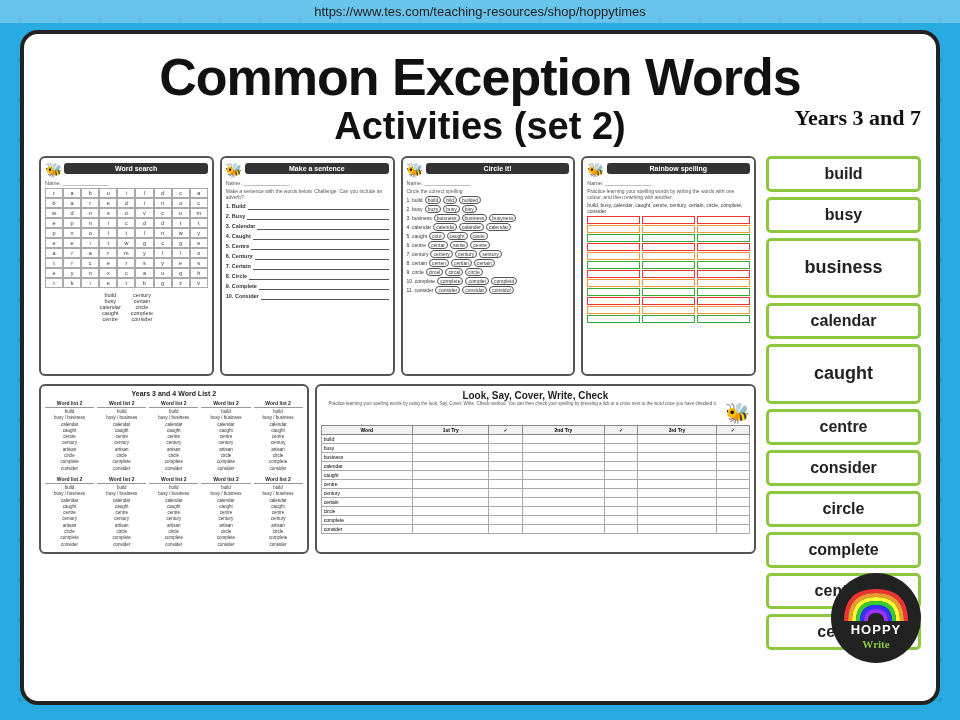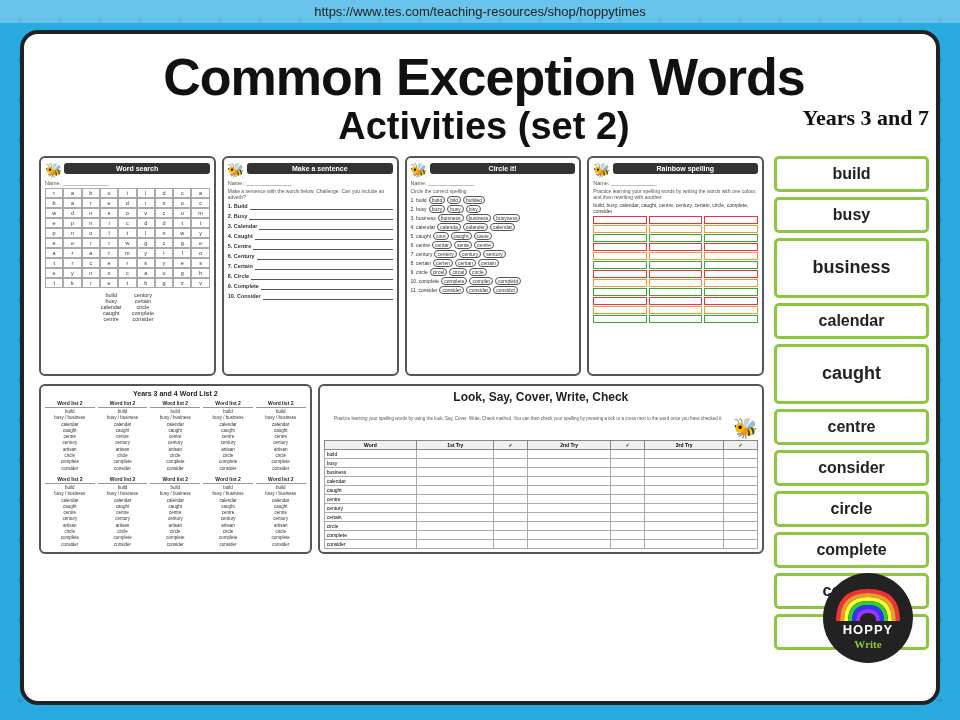--- a/index.html
+++ b/index.html
@@ -36,21 +36,21 @@
 
     .main-card {
       position: absolute;
       top: 30px;
       left: 20px;
       right: 20px;
       bottom: 15px;
       background: white;
       border-radius: 18px;
       border: 4px solid #222;
-      padding: 15px 7px 15px 15px;
+      padding: 15px 15px 15px 15px;
       z-index: 5;
       overflow: hidden;
     }
 
     .title-area {
       text-align: center;
       line-height: 1.1;
       margin-bottom: 8px;
     }
 
@@ -264,24 +264,24 @@
       flex: 2;
       border: 2px solid #555;
       border-radius: 6px;
       background: white;
       padding: 4px;
       overflow: hidden;
     }
 
     .lscwc-title {
       text-align: center;
-      font-size: 12px;
+      font-size: 10px;
       font-weight: bold;
       color: #222;
-      margin-bottom: 12px;
+      margin-bottom: 0;
     }
 
     .lscwc-desc {
       font-size: 4.5px;
       color: #555;
       text-align: center;
       margin-bottom: 3px;
     }
 
     .lscwc-table {
@@ -344,21 +344,21 @@
       width: 90px;
       height: 90px;
       border-radius: 50%;
       background: #222;
       display: flex;
       flex-direction: column;
       align-items: center;
       justify-content: center;
       position: absolute;
       bottom: 0;
-      right: 16px;
+      right: 0;
       padding: 8px;
       overflow: hidden;
     }
 
     .rainbow-arc {
       width: 70px;
       height: 35px;
       position: relative;
       overflow: hidden;
       margin-bottom: 2px;

